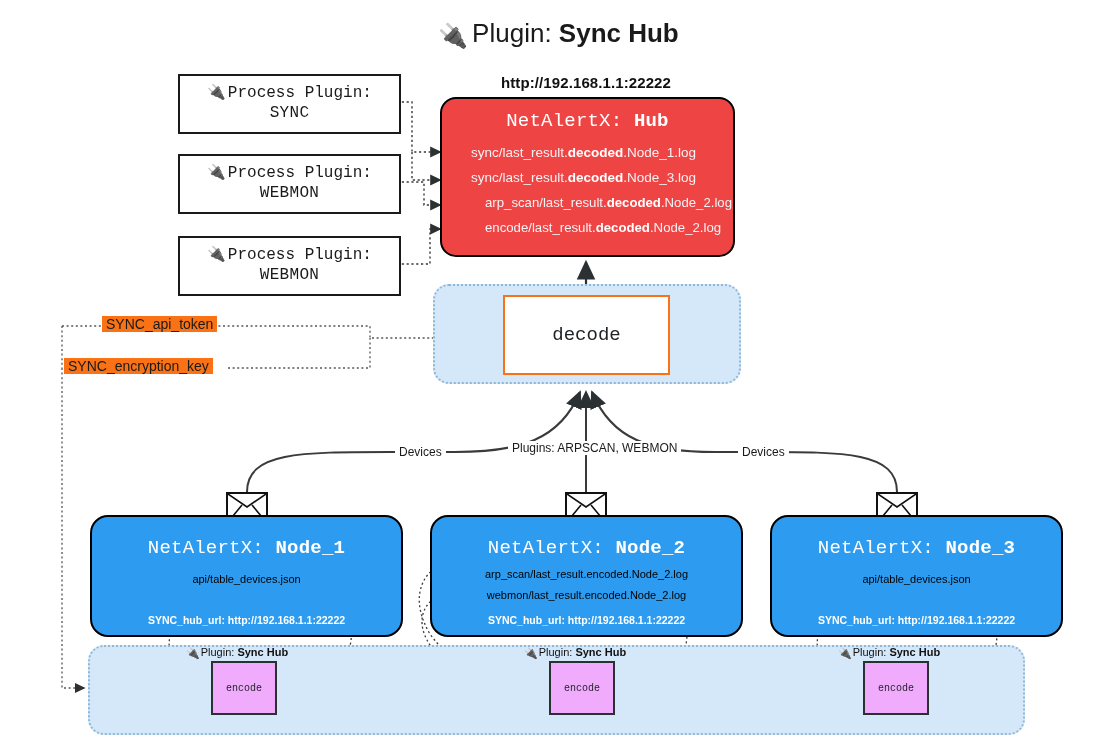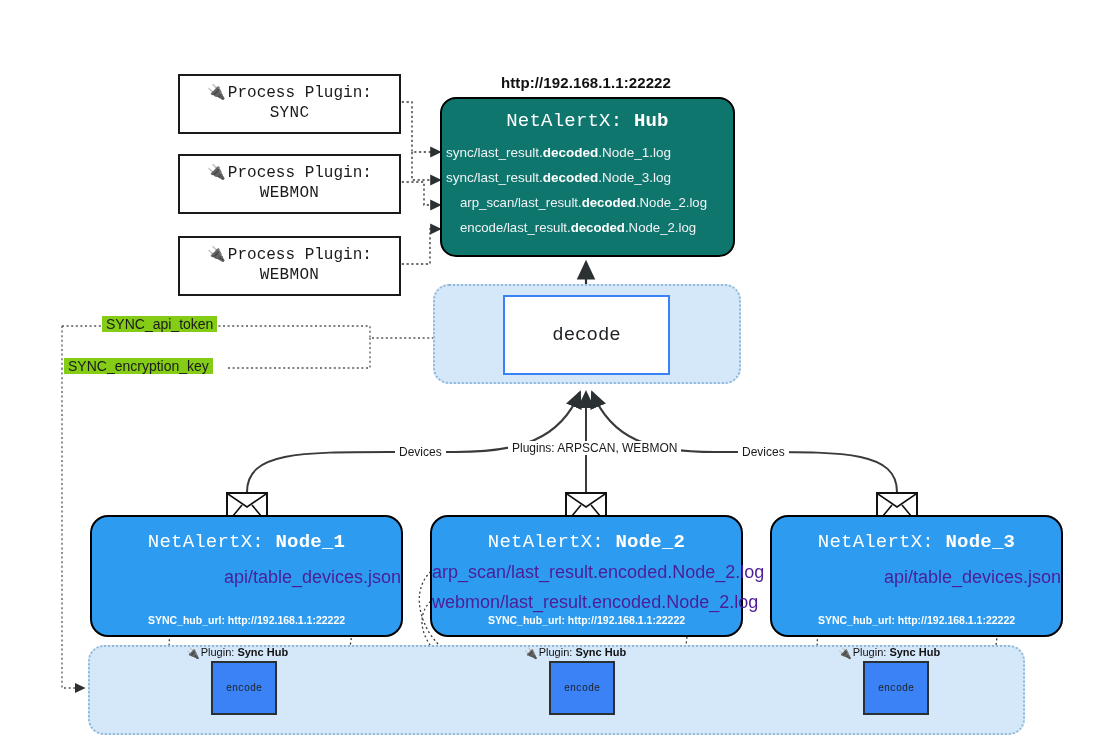--- a/index.html
+++ b/index.html
@@ -38,73 +38,73 @@
   .procbox .pi{font-size:15px;}
   .procbox .l2{letter-spacing:.3px;}
 
   
   #hub-url{
     position:absolute;left:466px;top:74px;width:240px;text-align:center;
     font-size:15px;font-weight:700;color:#111;letter-spacing:.1px;
   }
   #hub{
     left:440px;top:97px;width:295px;height:160px;
-    background:#0f766e;border:2.5px solid #000;border-radius:16px;
+    background:#ef4444;border:2.5px solid #000;border-radius:16px;
     box-sizing:border-box;
     padding-top:11px;
   }
   #hub .hub-title{
     text-align:center;font-family:"Liberation Mono", monospace;
     font-size:19px;color:#ffffff;letter-spacing:.2px;margin-bottom:8px;
   }
   #hub .hub-title b{font-weight:700;}
   #hub .logline{
     color:#f2f2f5;font-size:13.5px;line-height:25px;
-    padding-left:4px;white-space:nowrap;
+    padding-left:4px;white-space:nowrap;margin-left:25px;
   }
   #hub .logline.wide{font-size:13.2px;padding-left:18px;}
   #hub .logline b{font-weight:700;color:#ffffff;}
 
   
   #decode-wrap{
     left:433px;top:284px;width:308px;height:100px;
     background:#d5e8f9;border:2px dotted #8fb8d8;border-radius:16px;
     box-sizing:border-box;
   }
   #decode{
     left:503px;top:295px;width:167px;height:80px;
-    background:#ffffff;border:2px solid #3b82f6;box-sizing:border-box;
+    background:#ffffff;border:2px solid #f97316;box-sizing:border-box;
     display:flex;align-items:center;justify-content:center;
     font-family:"Liberation Mono", monospace;font-size:19px;color:#1f2326;
   }
 
   
   .secret-label{
     position:absolute;font-size:14px;color:#1a1a1a;white-space:nowrap;
-    background:#84cc16;padding:0 4px;
+    background:#f97316;padding:0 4px;
   }
 
   
   .edge-label{
     position:absolute;font-size:12px;color:#1a1a1a;white-space:nowrap;
     background:#ffffff;padding:0 4px;
   }
 
   
   .nodebox{
     border:2.5px solid #000;border-radius:18px;background:#2d9cf0;
     box-sizing:border-box;padding-top:14px;
   }
   .nodebox .n-title{
     text-align:center;font-family:"Liberation Mono", monospace;
-    font-size:19px;color:#ffffff;letter-spacing:.2px;
+    font-size:19px;color:#ffffff;letter-spacing:.2px;margin-top:6px;
   }
   .nodebox .n-title b{font-weight:700;}
   .nodebox .n-line{
-    text-align:right;color:#4c1d95;font-size:18px;margin-top:14px;
+    text-align:center;color:#000000;font-size:11px;margin-top:14px;
     white-space:nowrap;
   }
   .nodebox .n-line.tight{margin-top:9px;}
   .nodebox .n-foot{
     position:absolute;left:0;bottom:9px;width:100%;text-align:center;
     font-size:10.5px;font-weight:700;color:#ffffff;white-space:nowrap;
   }
 
   
   .envelope{
@@ -112,36 +112,40 @@
     border:2px solid #111;box-sizing:border-box;
   }
 
   
   #encode-wrap{
     left:88px;top:645px;width:937px;height:90px;
     background:#d5e8f9;border:2px dotted #8fb8d8;border-radius:16px;
     box-sizing:border-box;
   }
   .encbox{
-    position:absolute;width:66px;height:54px;background:#3b82f6;
+    position:absolute;width:66px;height:54px;background:#f0abfc;
     border:2px solid #2b3033;box-sizing:border-box;
     display:flex;align-items:center;justify-content:center;
     font-family:"Liberation Mono", monospace;font-size:10px;color:#1f2326;
   }
   .enclabel{
     position:absolute;font-size:11px;color:#111;white-space:nowrap;
   }
   .enclabel .pi{font-size:11px;margin-right:1px;vertical-align:-1px;}
   .enclabel b{font-weight:700;}
 </style>
 </head>
 <body>
 
 <div id="canvas">
 
+  <div id="title">
+    <span class="plug">🔌</span><span class="lead">Plugin:</span>
+    <span class="strong">Sync Hub</span>
+  </div>
 
   <svg class="layer" viewBox="0 0 1117 754">
     <defs>
       <marker id="arrowFilled" markerWidth="9" markerHeight="9" refX="7" refY="4.5" orient="auto">
         <path d="M0,0.6 L8.2,4.5 L0,8.4 z" fill="#2b3033"></path>
       </marker>
       <marker id="arrowSolid" markerWidth="10" markerHeight="10" refX="8" refY="5" orient="auto">
         <path d="M0,0.8 L9,5 L0,9.2 z" fill="#2b3033"></path>
       </marker>
     </defs>

